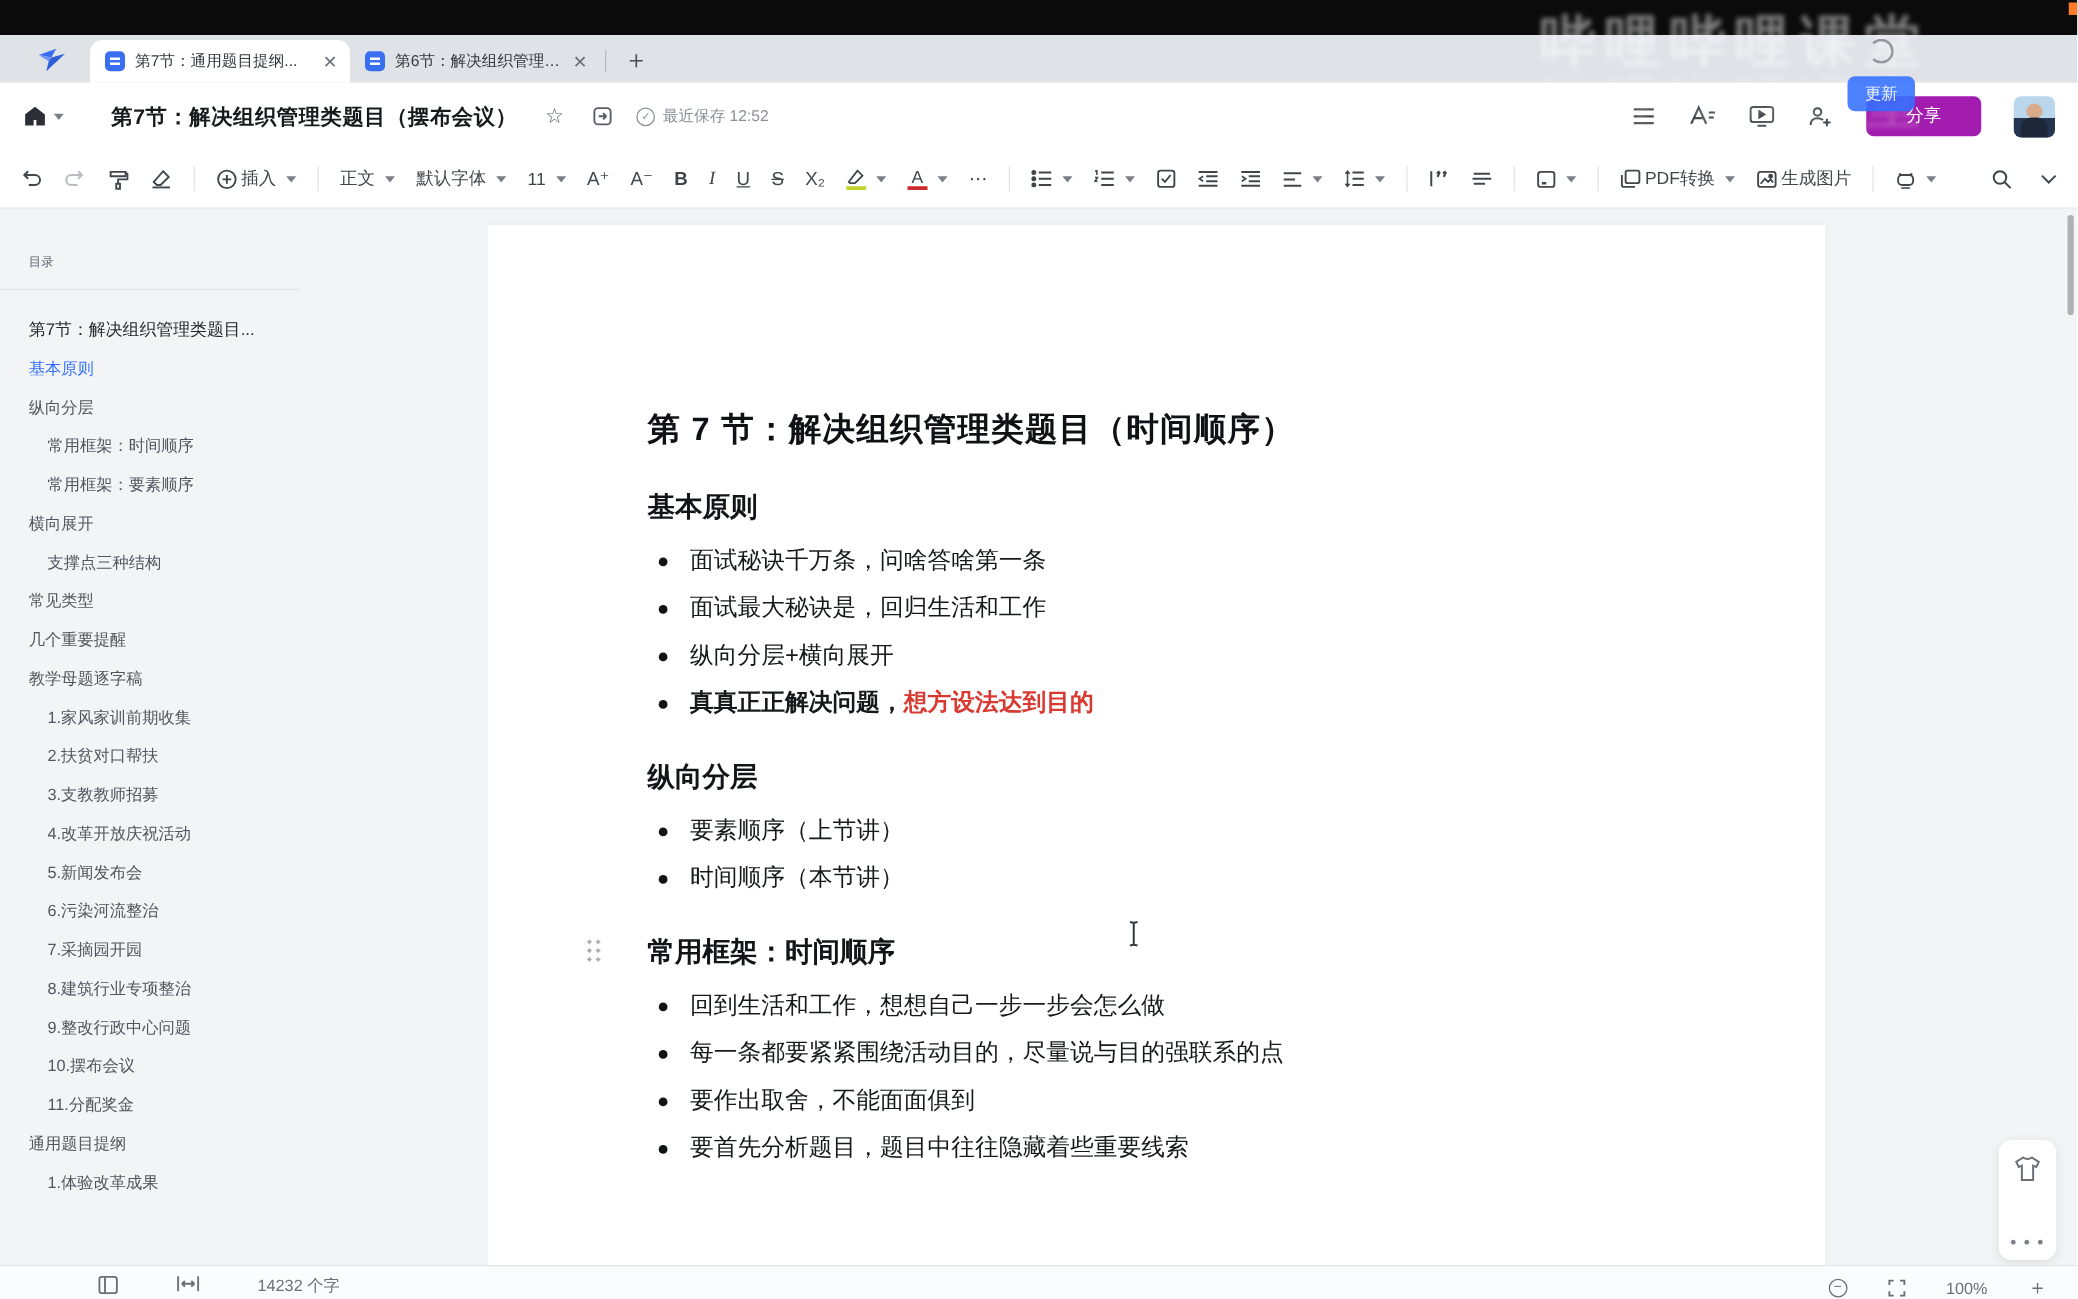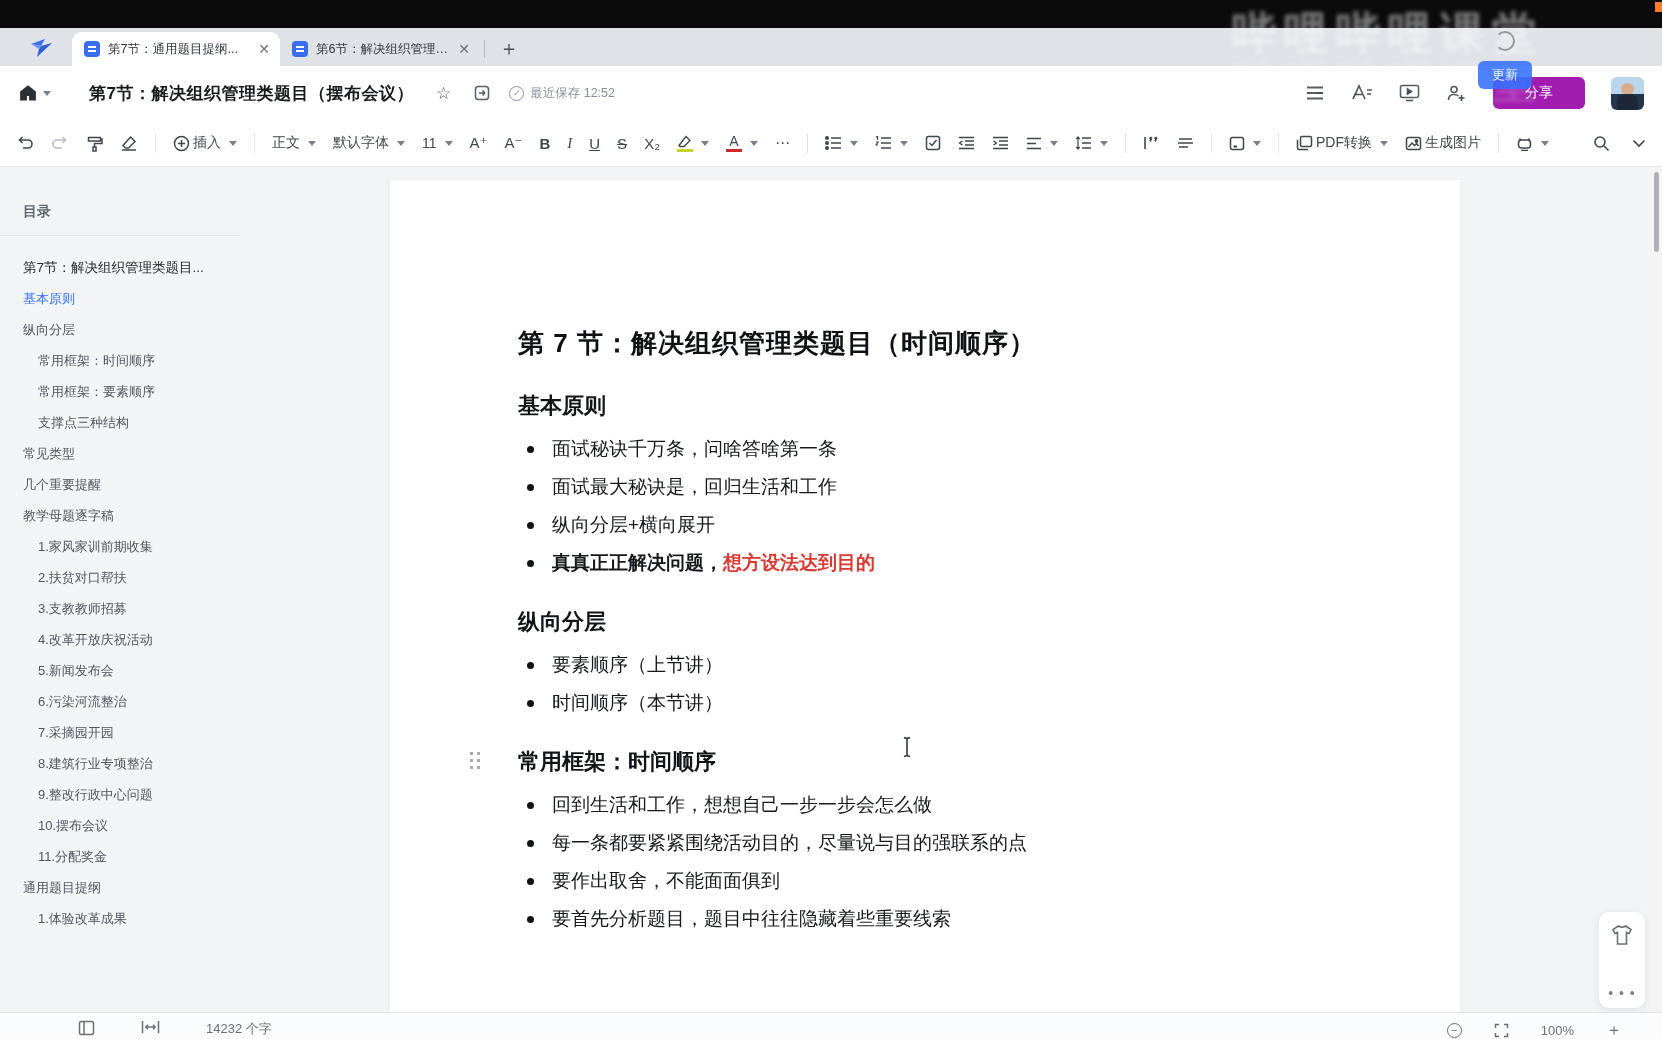--- a/index.html
+++ b/index.html
@@ -60,21 +60,21 @@
   .glyph.s { text-decoration:line-through; }
   .colorbar { position:relative; display:inline-flex; flex-direction:column; align-items:center; }
   .colorbar .bar { width:16px; height:3px; margin-top:1px; }
   .bar.green { background:#c3d431; }
   .bar.red { background:#cc2b2b; }
   .tb-right { margin-left:auto; display:flex; align-items:center; gap:22px; }
 
   
   .body-area { position:absolute; left:0; top:167px; width:100%; height:845px; display:flex; }
   .sidebar { width:370px; flex:none; padding:36px 0 0 23px; }
-  .toc-title { font-size:14px; color:#5f666d;font-weight:bold; }
+  .toc-title { font-size:10px; color:#5f666d; }
   .toc-divider { width:240px; height:1px; background:#e2e4e7; margin:14px 0 16px -23px; }
   .toc-item { font-size:13px; color:#51565d; line-height:31px; white-space:nowrap; overflow:hidden; text-overflow:ellipsis; width:250px; }
   .toc-item.lvl1 { padding-left:15px; }
   .toc-item.doc { color:#25282d; font-size:13.5px; }
   .toc-item.active { color:#3370ff; }
 
   .main-area { flex:1; position:relative; }
   .page { position:absolute; left:20px; top:13px; width:1070px; height:832px; background:#fff; box-shadow:0 0 5px rgba(31,35,41,.06); }
   .doc-clip { height:792px; overflow:hidden; padding:140px 70px 0 128px; }
   .doc-h1 { font-size:26px; line-height:46px; font-weight:700; color:#0f1114; letter-spacing:1px; }
@@ -87,21 +87,21 @@
 
   
   .drag-handle { position:absolute; left:468px; top:750px; width:14px; height:20px; z-index:8;
     background:radial-gradient(circle 1.6px, #a7abb0 1.6px, transparent 1.7px) 0 0/7px 7px; }
   .ibeam { position:absolute; left:901px; top:736px; z-index:8; color:#33373c; }
   .scroll-thumb { position:absolute; right:3px; top:172px; width:5px; height:80px; background:#adb1b6; border-radius:3px; z-index:9; }
   .side-widget { position:absolute; right:17px; top:912px; width:46px; height:96px; background:#fff; border-radius:10px; box-shadow:0 2px 8px rgba(31,35,41,.10); z-index:9; display:flex; flex-direction:column; align-items:center; justify-content:space-between; padding:12px 0; }
   .dots { color:#7b8087; font-size:14px; letter-spacing:1px; line-height:6px; }
 
   
-  .status-bar { position:absolute; left:0; bottom:0; width:100%; height:27px; background:#fbfcfd; border-top:1px solid #e3e5e8; display:flex; align-items:flex-start; padding:7px 40px 0 78px; gap:46px; color:#6b7077; font-size:13px; z-index:10; }
+  .status-bar { position:absolute; left:0; bottom:0; width:100%; height:27px; background:#fbfcfd; border-top:1px solid #e3e5e8; display:flex; align-items:flex-start; padding:7px 24px 0 78px; gap:46px; color:#6b7077; font-size:13px; z-index:10; }
   .sb-right { margin-left:auto; display:flex; align-items:center; gap:32px; }
   .zoom-circle { width:15px; height:15px; border:1.4px solid #6b7077; border-radius:50%; display:inline-flex; align-items:center; justify-content:center; font-size:11px; line-height:1; }
 </style>
 </head>
 <body>
 <div class="app">
 
   <div class="top-strip"></div>
 
   <div class="tab-bar">
@@ -371,20 +371,21 @@
   <div class="body-area">
     <div class="sidebar">
       <div class="toc-title">目录</div>
       <div class="toc-divider"></div>
       <div>
           <div class="toc-item lvl0 doc">第7节：解决组织管理类题目...</div>
           <div class="toc-item lvl0 active">基本原则</div>
           <div class="toc-item lvl0">纵向分层</div>
           <div class="toc-item lvl1">常用框架：时间顺序</div>
           <div class="toc-item lvl1">常用框架：要素顺序</div>
+          <div class="toc-item lvl0">横向展开</div>
           <div class="toc-item lvl1">支撑点三种结构</div>
           <div class="toc-item lvl0">常见类型</div>
           <div class="toc-item lvl0">几个重要提醒</div>
           <div class="toc-item lvl0">教学母题逐字稿</div>
           <div class="toc-item lvl1">1.家风家训前期收集</div>
           <div class="toc-item lvl1">2.扶贫对口帮扶</div>
           <div class="toc-item lvl1">3.支教教师招募</div>
           <div class="toc-item lvl1">4.改革开放庆祝活动</div>
           <div class="toc-item lvl1">5.新闻发布会</div>
           <div class="toc-item lvl1">6.污染河流整治</div>

